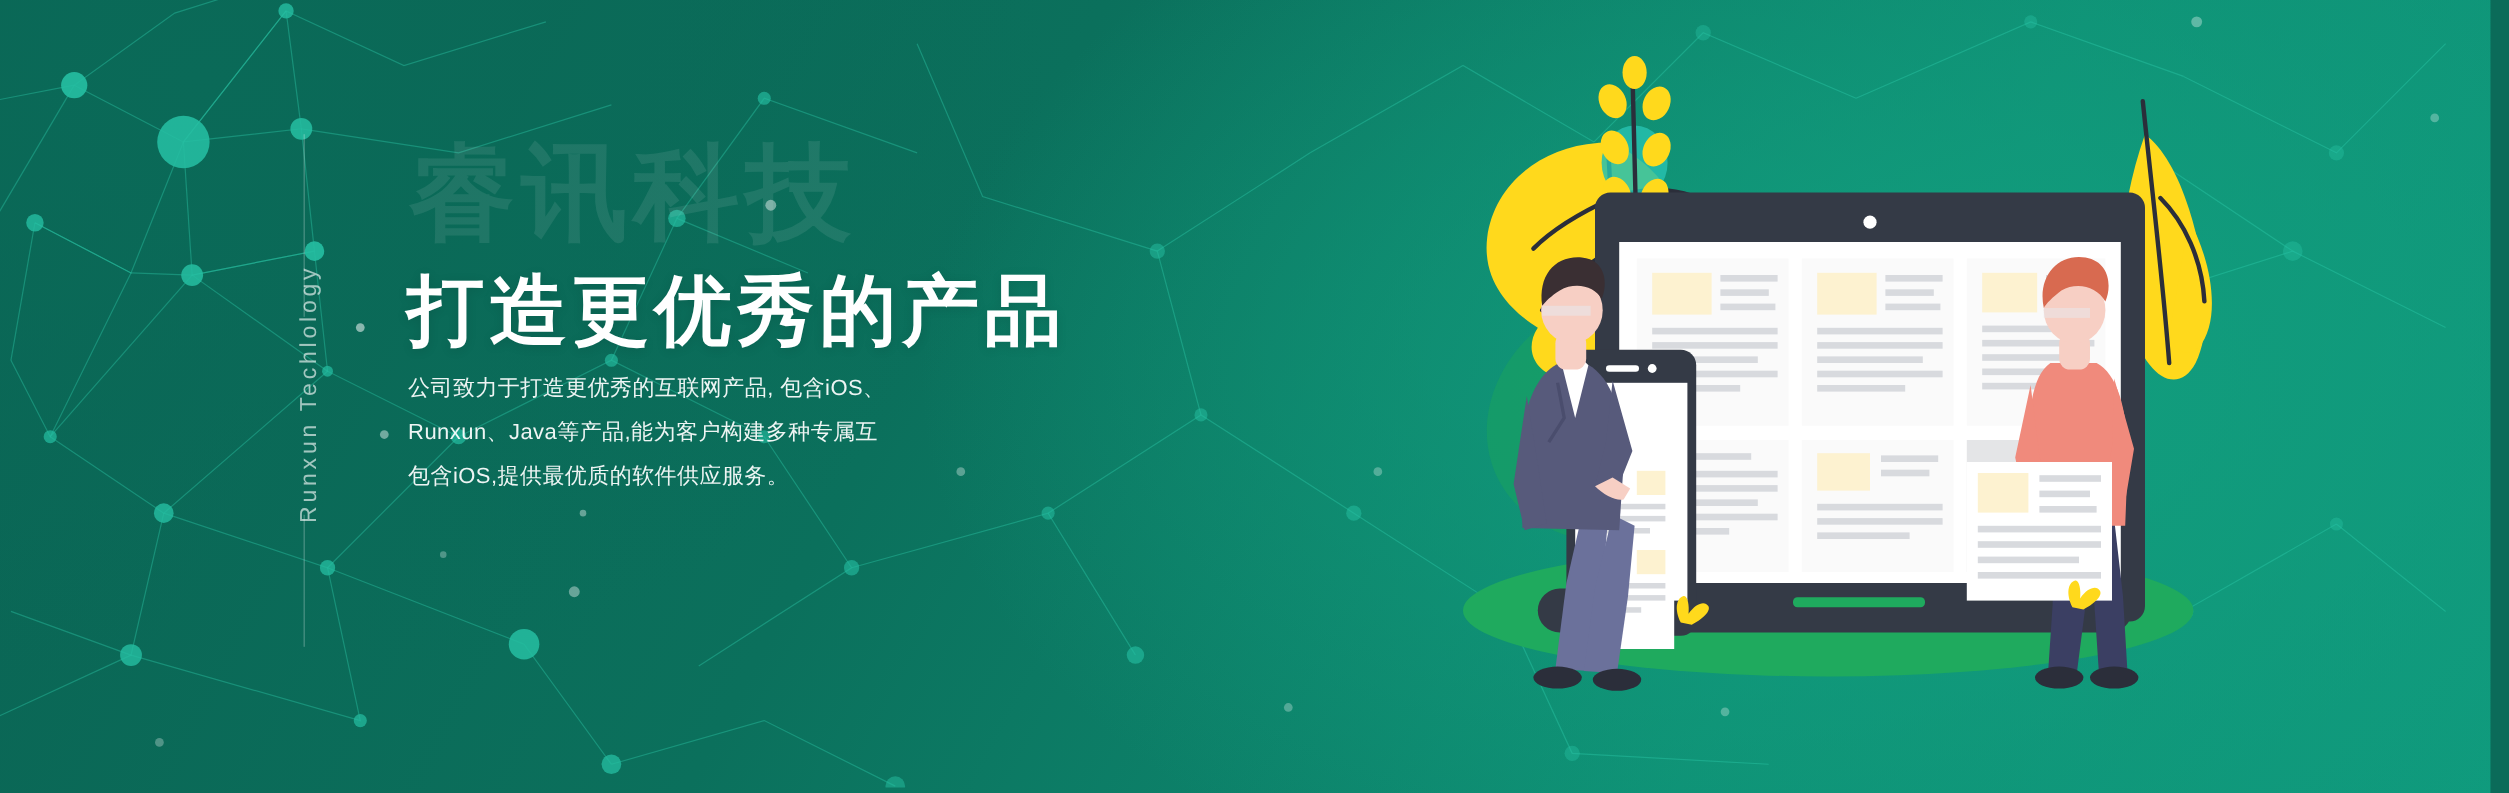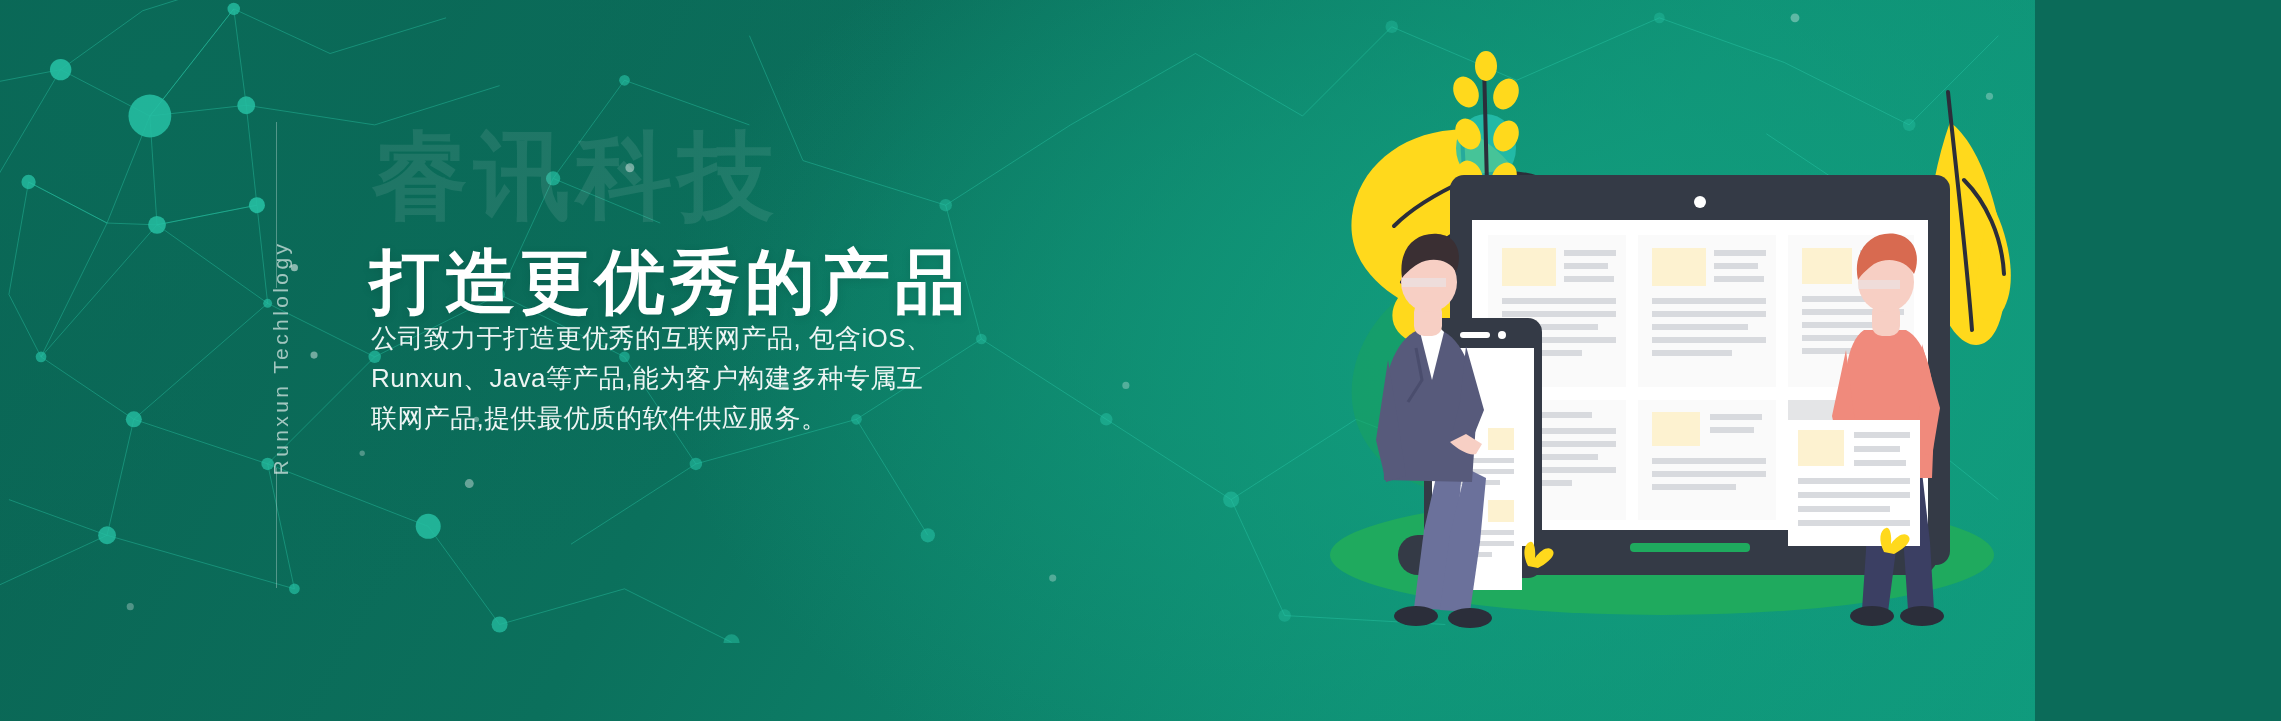--- a/index.html
+++ b/index.html
@@ -1,19 +1,19 @@
 <!DOCTYPE html>
 <html><head>
 <meta charset="utf-8">
 <title>Banner</title>
 <style>
   html,body{margin:0;padding:0;background:#0b6b59;}
   *{box-sizing:border-box;}
   .stage{
-    position:relative;width:2035px;height:721px;overflow:hidden;
+    position:relative;width:2264px;height:721px;overflow:hidden;
     font-family:"Liberation Sans","DejaVu Sans",sans-serif;
     background:
       radial-gradient(ellipse 1500px 900px at 78% 48%, #129e7e 0%, rgba(18,158,126,0) 62%),
       radial-gradient(ellipse 1100px 800px at 8% 10%, #0a6a58 0%, rgba(10,106,88,0) 70%),
       linear-gradient(118deg,#0a6353 0%,#0b705c 38%,#0e8f74 72%,#0f9a7d 100%);
   }
   .layer{position:absolute;inset:0;}
   .net{opacity:.95;}
 
   
@@ -46,22 +46,22 @@
   .headline{
     position:absolute;left:370px;top:203px;
     font-size:70px;font-weight:700;color:#ffffff;
     letter-spacing:5px;line-height:1;white-space:nowrap;
     text-shadow:0 2px 10px rgba(0,0,0,.10);
     margin-top:44px;
   }
 
   
   .para{
-    position:absolute;left:371px;top:318px;width:800px;
-    font-size:26px;line-height:40px;
+    position:absolute;left:371px;top:333px;width:800px;
+    font-size:20px;line-height:40px;
     color:rgba(255,255,255,.93);
     letter-spacing:.4px;font-weight:400;
   }
   .para div{white-space:nowrap;}
 
   
   .illu{position:absolute;left:1290px;top:30px;width:740px;height:610px;}
 </style>
 </head>
 <body>
@@ -187,21 +187,21 @@
     <div class="vert-rule"></div>
     <div class="vert-rule b"></div>
     <div class="vert-text">Runxun Techlology</div>
   </div>
 
   <div class="headline">打造更优秀的产品</div>
 
   <div class="para">
     <div>公司致力于打造更优秀的互联网产品, 包含iOS、</div>
     <div>Runxun、Java等产品,能为客户构建多种专属互</div>
-    <div>联网产品,提供最优质的软件供应服务。</div>
+    <div>包含iOS,提供最优质的软件供应服务。</div>
   </div>
 
   <svg class="illu" viewBox="0 0 740 610">
 
     <path d="M120,260 C60,300 40,380 90,430 C140,480 230,470 280,430 C340,382 330,300 280,265 C230,230 170,228 120,260 Z" fill="#1aa35f" fill-opacity=".55"></path>
     <path d="M210,180 C170,220 180,290 240,300 C300,310 350,270 340,220 C332,178 260,150 210,180 Z" fill="#18a35e" fill-opacity=".40"></path>
 
     <g>
       <path d="M162,100 C110,104 68,138 62,186 C57,228 86,254 108,268
                C96,286 104,306 124,312 C112,330 124,350 146,352

